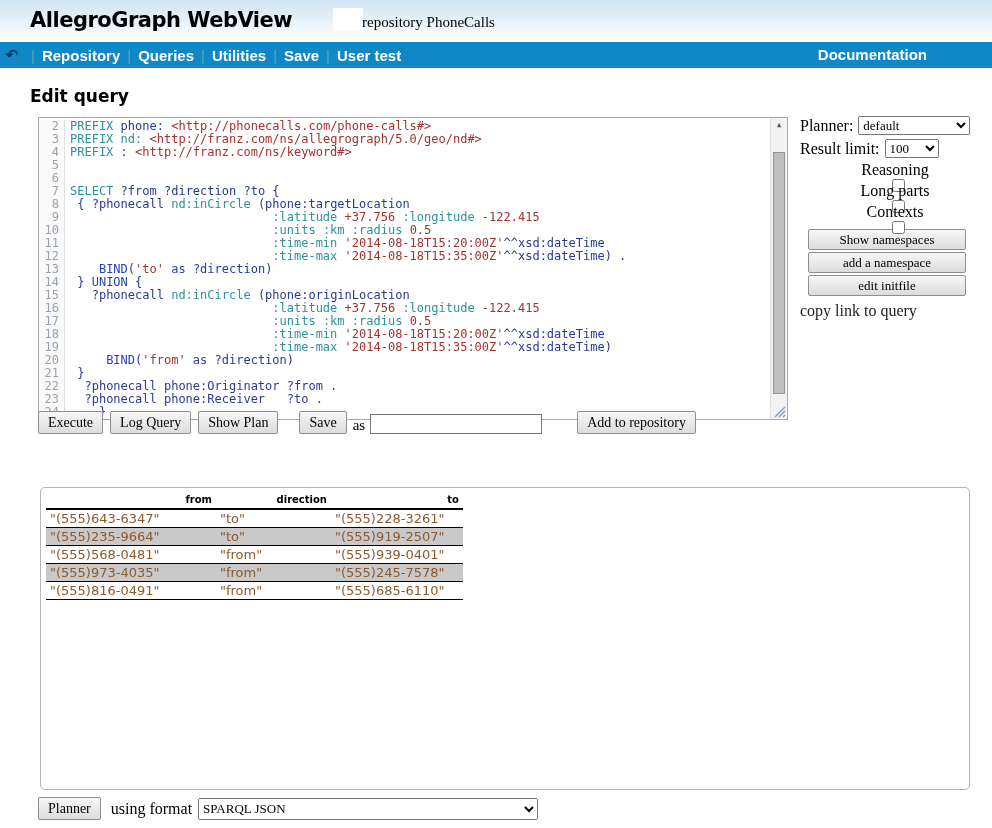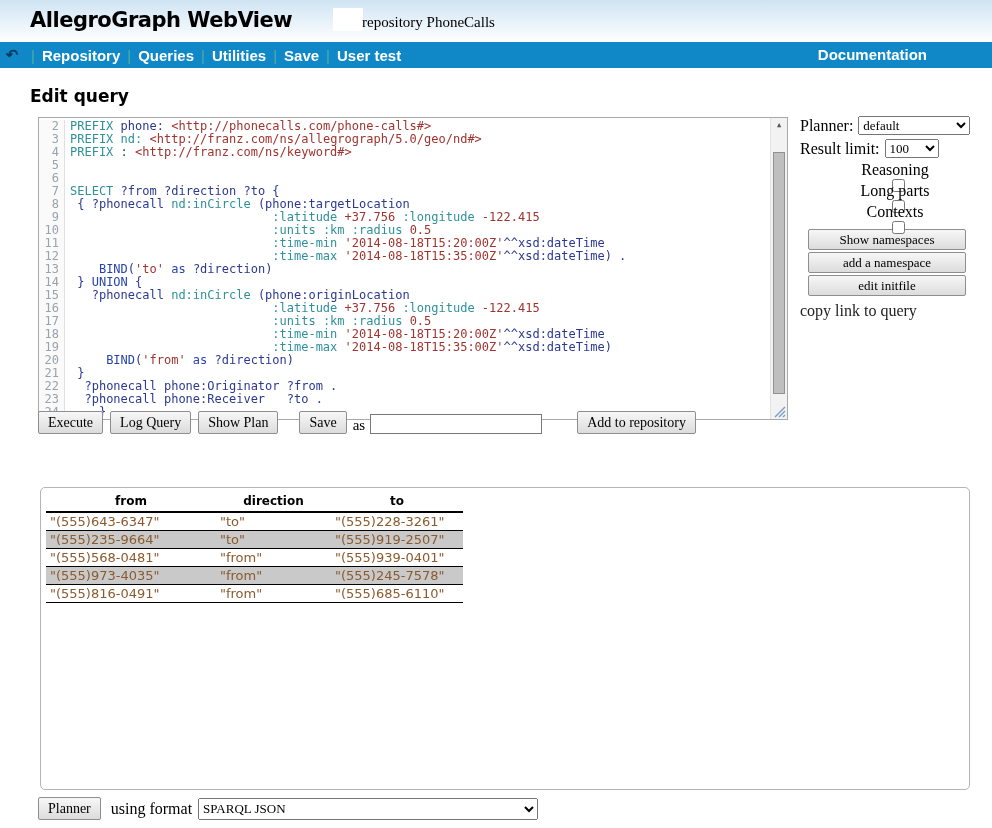--- a/index.html
+++ b/index.html
@@ -115,21 +115,21 @@
     display: flex; align-items: center; justify-content: center; cursor: pointer;
   }
 
   
   .results-panel {
     position: absolute; left: 40px; top: 487px; width: 930px; height: 303px;
     background: #fff; border: 1px solid #b5b5b5; border-radius: 5px;
   }
   .results-table { border-collapse: collapse; margin: 4px 0 0 5px; font-family: "DejaVu Sans", sans-serif; }
   .results-table th {
-    text-align: center; font-size: 12px; color: #000; font-weight: bold;
+    text-align: right; font-size: 10px; color: #000; font-weight: bold;
     padding: 2px 4px 3px 4px; border-bottom: 2px solid #000;
   }
   .th-from { width: 170px; } .th-direction { width: 115px; } .th-to { width: 132px; }
   .results-table td {
     font-size: 13px; color: #8b5a2e; padding: 1px 4px; border-bottom: 1px solid #000;
   }
   .results-table tr.alt { background: #c9c9c9; }
 
   
   .download-row { position: absolute; left: 38px; top: 797px; display: flex; align-items: center; }

